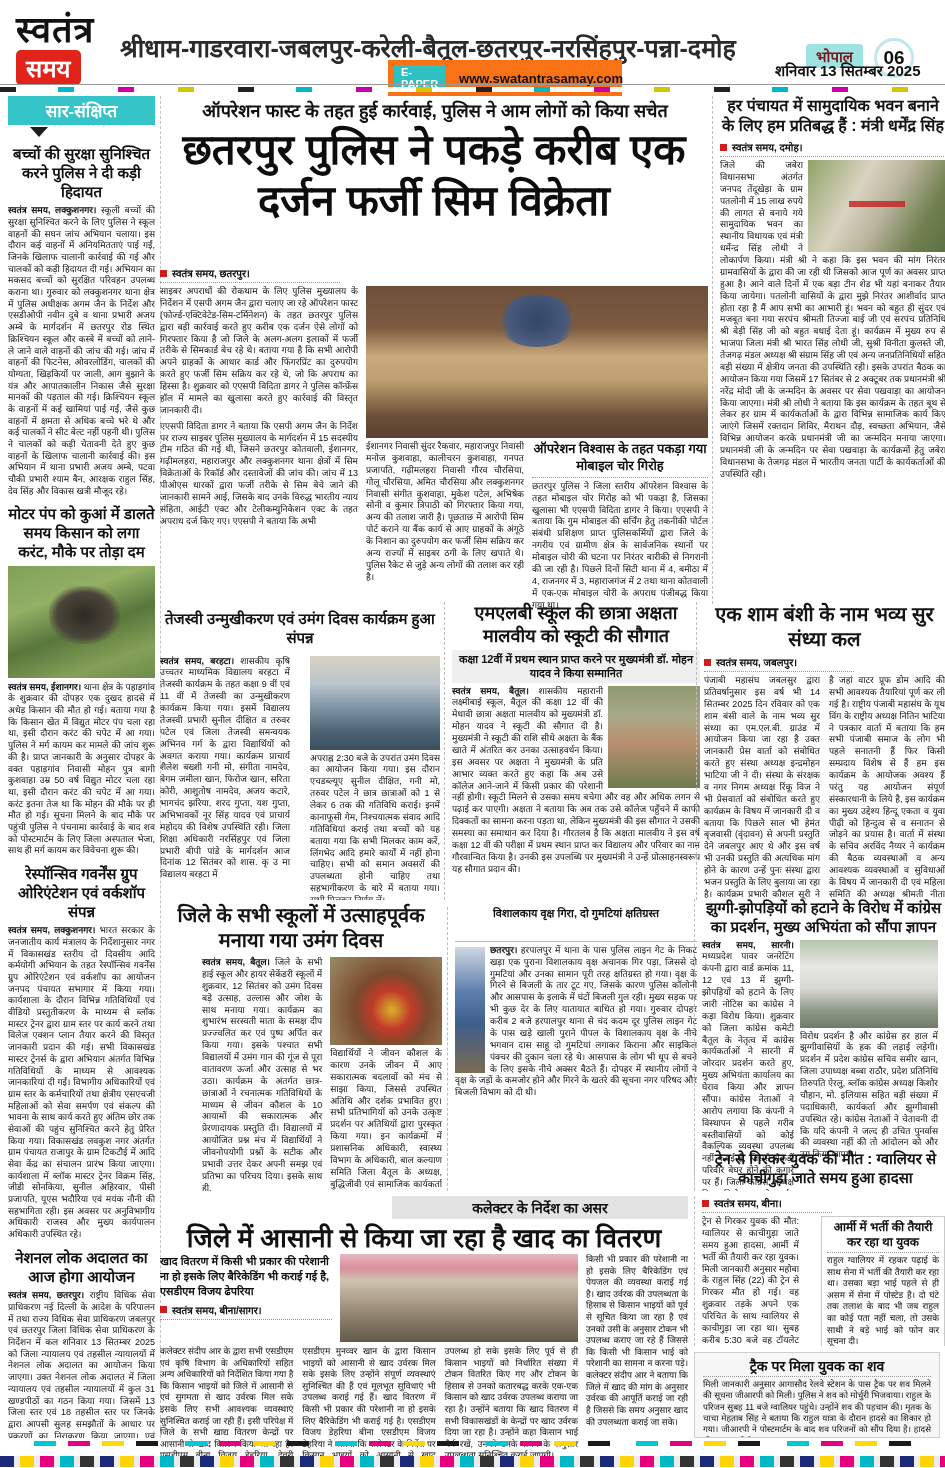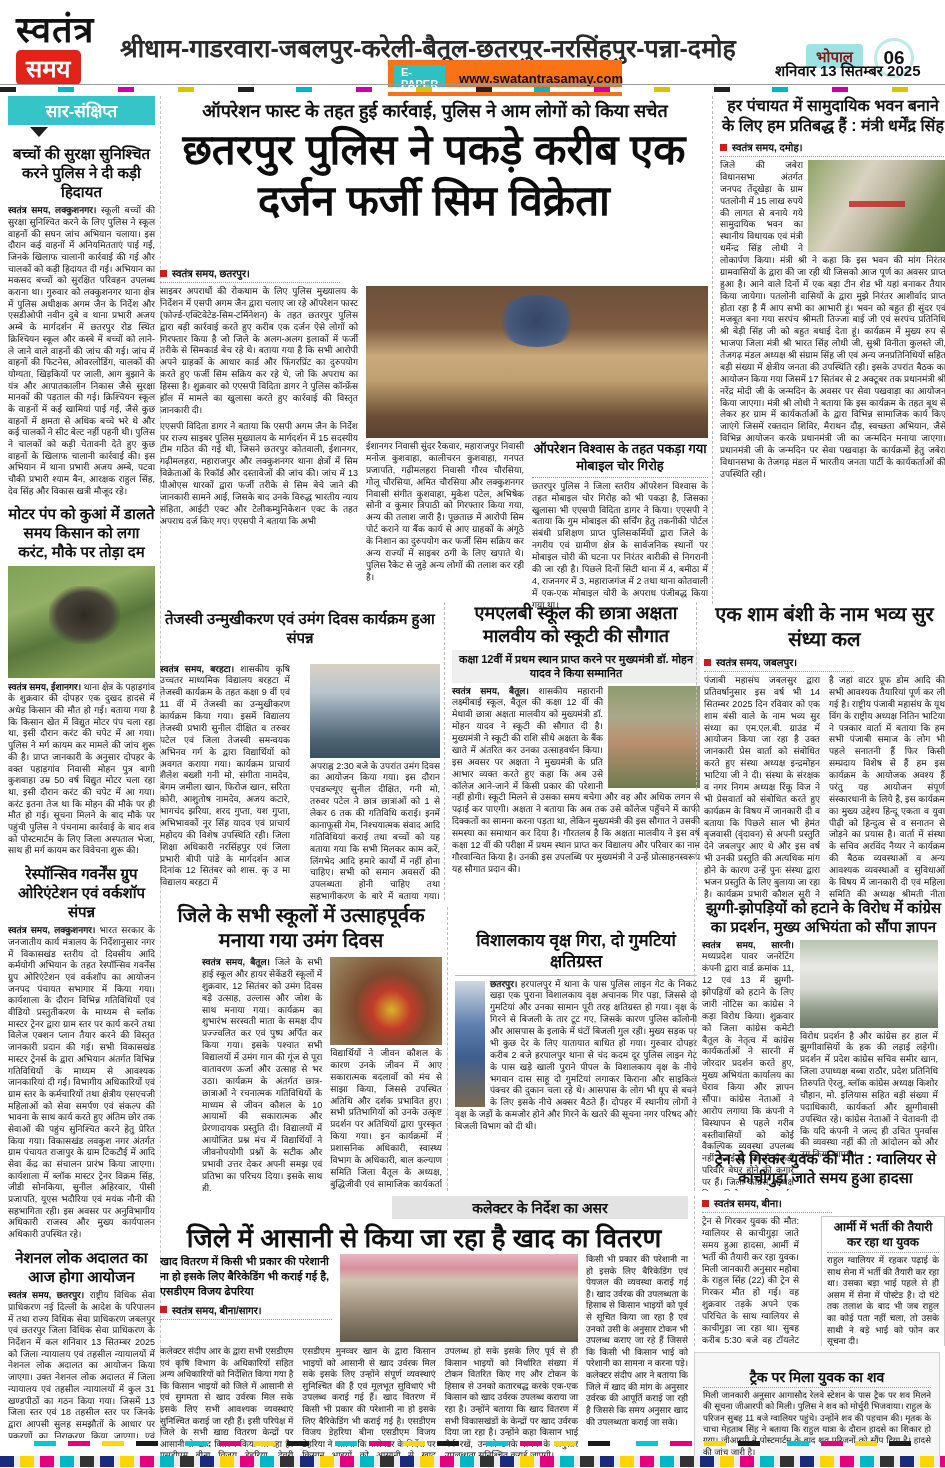--- a/index.html
+++ b/index.html
@@ -74,21 +74,21 @@
   
   .subhead-box{background:#efefef;font-size:11px;font-weight:900;text-align:center;line-height:1.3;
                padding:2px 4px;margin:3px 0 3px;}
   .cols2{column-count:2;column-gap:9px;}
   .cols3{column-count:3;column-gap:9px;}
   .banner{background:#e3e3e3;font-size:14px;font-weight:900;text-align:center;padding:2px 0;}
   .khad-head{font-size:26px;font-weight:900;text-align:center;}
   .khad-quote{font-size:11px;font-weight:900;line-height:1.35;}
   .armybox{border:1px solid #c9c9c9;background:#fff;padding:3px 5px;}
   .armybox-h{font-size:12px;font-weight:900;text-align:center;line-height:1.25;border-bottom:1px dotted #999;padding-bottom:2px;margin-bottom:2px;}
-  .trackbox{border:1px solid #cfcfcf;background:#f7f7f7;padding:14px 8px;}
+  .trackbox{border:1px solid #cfcfcf;background:#f7f7f7;padding:3px 8px;}
   .trackbox-h{font-size:14px;font-weight:900;text-align:center;border-bottom:1px dotted #999;padding-bottom:1px;margin-bottom:2px;}
 </style>
 </head>
 <body>
 
 <div class="page">
 
   <div class="abs" style="left:16px;top:12px;width:104px;">
     <div class="logo-top">स्वतंत्र</div>
     <div class="logo-bottom">समय</div>
@@ -172,21 +172,21 @@
       <span>स्वतंत्र समय, दमोह।</span>
     </div>
     <div>
       <div class="photo ph-ribbon" style="float:right;width:138px;height:92px;margin:0 0 3px 5px;"></div>
       <p class="body">जिले की जबेरा विधानसभा अंतर्गत जनपद तेंदूखेड़ा के ग्राम पतलोनी में 15 लाख रुपये की लागत से बनाये गये सामुदायिक भवन का स्थानीय विधायक एवं मंत्री धर्मेन्द्र सिंह लोधी ने लोकार्पण किया। मंत्री श्री ने कहा कि इस भवन की मांग निरंतर ग्रामवासियों के द्वारा की जा रही थी जिसको आज पूर्ण का अवसर प्राप्त हुआ है। आने वाले दिनों में एक बड़ा टीन शेड भी यहां बनाकर तैयार किया जायेगा। पतलोनी वासियों के द्वारा मुझे निरंतर आशीर्वाद प्राप्त होता रहा है मैं आप सभी का आभारी हूं। भवन को बहुत ही सुंदर एवं मजबूत बना गया सरपंच श्रीमती तिज्जा बाई जी एवं सरपंच प्रतिनिधि श्री बेड़ी सिंह जी को बहुत बधाई देता हूं। कार्यक्रम में मुख्य रुप से भाजपा जिला मंत्री श्री भारत सिंह लोधी जी, सुश्री विनीता कुलस्ते जी, तेजगढ़ मंडल अध्यक्ष श्री संग्राम सिंह जी एवं अन्य जनप्रतिनिधियों सहित बड़ी संख्या में क्षेत्रीय जनता की उपस्थिति रही। इसके उपरांत बैठक का आयोजन किया गया जिसमें 17 सितंबर से 2 अक्टूबर तक प्रधानमंत्री श्री नरेंद्र मोदी जी के जन्मदिन के अवसर पर सेवा पखवाड़ा का आयोजन किया जाएगा। मंत्री श्री लोधी ने बताया कि इस कार्यक्रम के तहत बूथ से लेकर हर ग्राम में कार्यकर्ताओं के द्वारा विभिन्न सामाजिक कार्य किए जाएंगे जिसमें रक्तदान शिविर, मैराथन दौड़, स्वच्छता अभियान, जैसे विभिन्न आयोजन करके प्रधानमंत्री जी का जन्मदिन मनाया जाएगा। प्रधानमंत्री जी के जन्मदिन पर सेवा पखवाड़ा के कार्यक्रमों हेतु जबेरा विधानसभा के तेजगढ़ मंडल में भारतीय जनता पार्टी के कार्यकर्ताओं की उपस्थिति रही।</p>
     </div>
   </div>
 
   <div class="abs" style="left:160px;top:610px;width:280px;height:290px;overflow:hidden;">
     <div class="hd-c" style="font-size:15px;">तेजस्वी उन्मुखीकरण एवं उमंग दिवस कार्यक्रम हुआ संपन्न</div>
-    <div style="display:flex;gap:20px;margin-top:16px;">
+    <div style="display:flex;gap:20px;margin-top:8px;">
       <div style="width:136px;">
         <p class="body"><b class="dl">स्वतंत्र समय, बरहटा।</b>
           <span>शासकीय कृषि उच्चतर माध्यमिक विद्यालय बरहटा में तेजस्वी कार्यक्रम के तहत कक्षा 9 वीं एवं 11 वीं में तेजस्वी का उन्मुखीकरण कार्यक्रम किया गया। इसमें विद्यालय तेजस्वी प्रभारी सुनील दीक्षित व तरुवर पटेल एवं जिला तेजस्वी समन्वयक अभिनव गर्ग के द्वारा विद्यार्थियों को अवगत कराया गया। कार्यक्रम प्राचार्य शैलेश बख्शी गनी मो, संगीता नामदेव, बेगम जमीला खान, फिरोज खान, सरिता कोरी, आशुतोष नामदेव, अजय कटारे, भागचंद झरिया, शरद गुप्ता, यश गुप्ता, अभिभावकों नूर सिंह यादव एवं प्राचार्य महोदय की विशेष उपस्थिति रही। जिला शिक्षा अधिकारी नरसिंहपुर एवं जिला प्रभारी बीपी पांडे के मार्गदर्शन आज दिनांक 12 सितंबर को शास. कृ उ मा विद्यालय बरहटा में</span></p>
       </div>
       <div style="width:136px;">
         <div class="photo ph-class" style="width:100%;height:94px;margin-bottom:3px;"></div>
         <p class="body">अपराह्न 2:30 बजे के उपरांत उमंग दिवस का आयोजन किया गया। इस दौरान एचडब्ल्यूए सुनील दीक्षित, गनी मो, तरुवर पटेल ने छात्र छात्राओं को 1 से लेकर 6 तक की गतिविधि कराई। इनमें कानाफूसी गेम, निश्चयात्मक संवाद आदि गतिविधियां कराई तथा बच्चों को यह बताया गया कि सभी मिलकर काम करें, लिंगभेद आदि हमारे कार्यों में नहीं होना चाहिए। सभी को समान अवसरों की उपलब्धता होनी चाहिए तथा सहभागीकरण के बारे में बताया गया। सभी मिलकर निर्णय लें।</p>
       </div>
     </div>
   </div>
@@ -221,21 +221,21 @@
           <span>जिले के सभी हाई स्कूल और हायर सेकेंडरी स्कूलों में शुक्रवार, 12 सितंबर को उमंग दिवस बड़े उत्साह, उल्लास और जोश के साथ मनाया गया। कार्यक्रम का शुभारंभ सरस्वती माता के समक्ष दीप प्रज्ज्वलित कर एवं पुष्प अर्पित कर किया गया। इसके पश्चात सभी विद्यालयों में उमंग गान की गूंज से पूरा वातावरण ऊर्जा और उत्साह से भर उठा। कार्यक्रम के अंतर्गत छात्र-छात्राओं ने रचनात्मक गतिविधियों के माध्यम से जीवन कौशल के 10 आयामों की सकारात्मक और प्रेरणादायक प्रस्तुति दी। विद्यालयों में आयोजित प्रश्न मंच में विद्यार्थियों ने जीवनोपयोगी प्रश्नों के सटीक और प्रभावी उत्तर देकर अपनी समझ एवं प्रतिभा का परिचय दिया। इसके साथ ही,</span></p>
       </div>
       <div style="width:132px;">
         <div class="photo ph-rangoli" style="width:100%;height:88px;margin-bottom:3px;"></div>
         <p class="body">विद्यार्थियों ने जीवन कौशल के कारण उनके जीवन में आए सकारात्मक बदलावों को मंच से साझा किया, जिससे उपस्थित अतिथि और दर्शक प्रभावित हुए। सभी प्रतिभागियों को उनके उत्कृष्ट प्रदर्शन पर अतिथियों द्वारा पुरस्कृत किया गया। इन कार्यक्रमों में प्रशासनिक अधिकारी, स्वास्थ्य विभाग के अधिकारी, बाल कल्याण समिति जिला बैतूल के अध्यक्ष, बुद्धिजीवी एवं सामाजिक कार्यकर्ता विशेष रूप से मौजूद रहे।</p>
       </div>
     </div>
   </div>
 
   <div class="abs vsep" style="left:447px;top:907px;width:242px;height:284px;overflow:hidden;padding-left:7px;">
-    <div class="hd-c" style="font-size:17px;border-bottom:1px solid #bbb;padding-bottom:2px;margin-bottom:3px;margin-top:23px;">विशालकाय वृक्ष गिरा, दो गुमटियां क्षतिग्रस्त</div>
+    <div class="hd-c" style="font-size:11px;border-bottom:1px solid #bbb;padding-bottom:20px;margin-bottom:3px;">विशालकाय वृक्ष गिरा, दो गुमटियां क्षतिग्रस्त</div>
     <div>
       <div class="photo ph-treesliver" style="float:left;width:30px;height:126px;margin:2px 5px 2px 0;"></div>
       <p class="body"><b class="dl">छतरपुर।</b>
         <span>हरपालपुर में थाना के पास पुलिस लाइन गेट के निकट खड़ा एक पुराना विशालकाय वृक्ष अचानक गिर पड़ा, जिससे दो गुमटियां और उनका सामान पूरी तरह क्षतिग्रस्त हो गया। वृक्ष के गिरने से बिजली के तार टूट गए, जिसके कारण पुलिस कॉलोनी और आसपास के इलाके में घंटों बिजली गुल रही। मुख्य सड़क पर भी कुछ देर के लिए यातायात बाधित हो गया। गुरुवार दोपहर करीब 2 बजे हरपालपुर थाना से चंद कदम दूर पुलिस लाइन गेट के पास खड़े खाली पुराने पीपल के विशालकाय वृक्ष के नीचे भगवान दास साहू दो गुमटियां लगाकर किराना और साइकिल पंक्चर की दुकान चला रहे थे। आसपास के लोग भी धूप से बचने के लिए इसके नीचे अक्सर बैठते हैं। दोपहर में स्थानीय लोगों ने वृक्ष के जड़ों के कमजोर होने और गिरने के खतरे की सूचना नगर परिषद और बिजली विभाग को दी थी।</span></p>
     </div>
   </div>
 
   <div class="abs vsep" style="left:694px;top:899px;width:243px;height:292px;overflow:hidden;padding-left:7px;">
     <div class="hd-c" style="font-size:15px;">झुग्गी-झोपड़ियों को हटाने के विरोध में कांग्रेस का प्रदर्शन, मुख्य अभियंता को सौंपा ज्ञापन</div>
     <div style="display:flex;gap:6px;margin-top:3px;">

